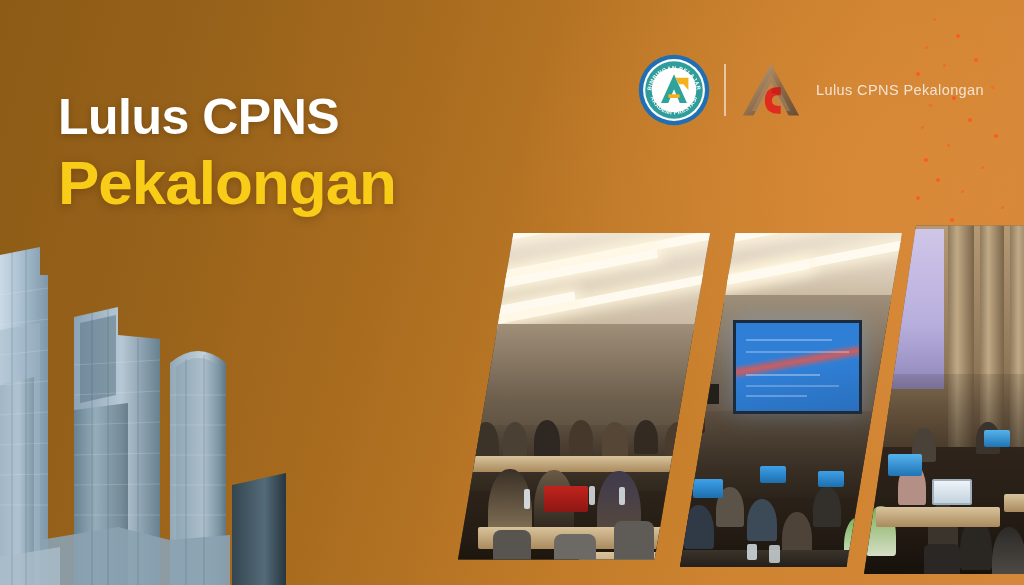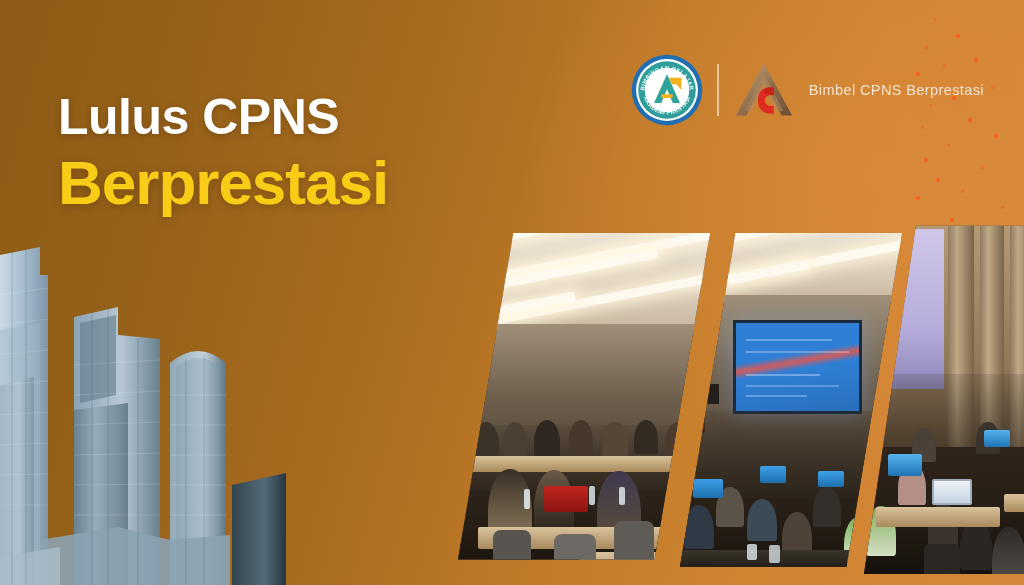--- a/index.html
+++ b/index.html
@@ -319,21 +319,21 @@
         <line x1="108" y1="74" x2="108" y2="350"></line>
         <line x1="138" y1="103" x2="138" y2="350"></line>
         <line x1="186" y1="124" x2="186" y2="350"></line>
         <line x1="204" y1="120" x2="204" y2="350"></line>
       </g>
     </svg>
   </div>
 
   <div class="headline">
     <span class="l1">Lulus CPNS</span>
-    <span class="l2">Berprestasi</span>
+    <span class="l2">Pekalongan</span>
   </div>
 
   <div class="logo-lockup">
 
     <div class="badge-logo">
       <svg viewBox="0 0 100 100" width="72" height="72">
         <circle cx="50" cy="50" r="49" fill="#1f6fb2"></circle>
         <circle cx="50" cy="50" r="43" fill="#ffffff"></circle>
         <circle cx="50" cy="50" r="40" fill="#2f9e9b"></circle>
         <circle cx="50" cy="50" r="31" fill="#ffffff"></circle>
@@ -370,21 +370,21 @@
           </linearGradient>
         </defs>
         <path d="M35,3 L67,62 L55,62 L35,24 L15,62 L3,62 Z" fill="url(#triG)"></path>
         <path d="M35,14 L57,57 L49,57 L35,31 L21,57 L13,57 Z" fill="#b08b61" opacity=".55"></path>
         <path d="M46,30 q-18,-2 -18,15 q0,16 18,15 l0,-9 q-10,1 -10,-6 q0,-7 10,-6 z" fill="#e02b20"></path>
         <path d="M46,39 l0,-9 q-11,-1 -11,6 z" fill="#b71c13" opacity=".6"></path>
       </svg>
     </div>
 
     <div class="brand-text">
-      <span class="b2">Bimbel CPNS Berprestasi</span>
+      <span class="b2">Lulus CPNS Pekalongan</span>
     </div>
   </div>
 
   <div class="collage">
 
     <div class="photo p1">
       <div class="inner">
         <div class="room-bg"></div>
         <div class="ceiling">
           <div class="strip" style="left:-10%; top:12%; width:70%;"></div>

